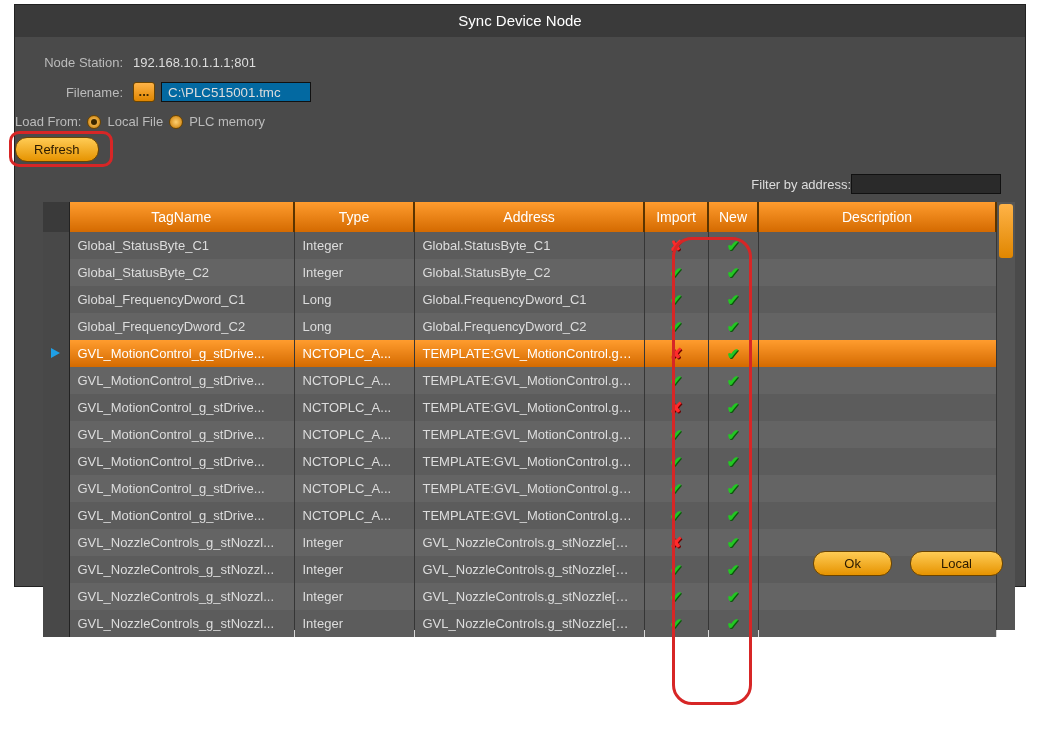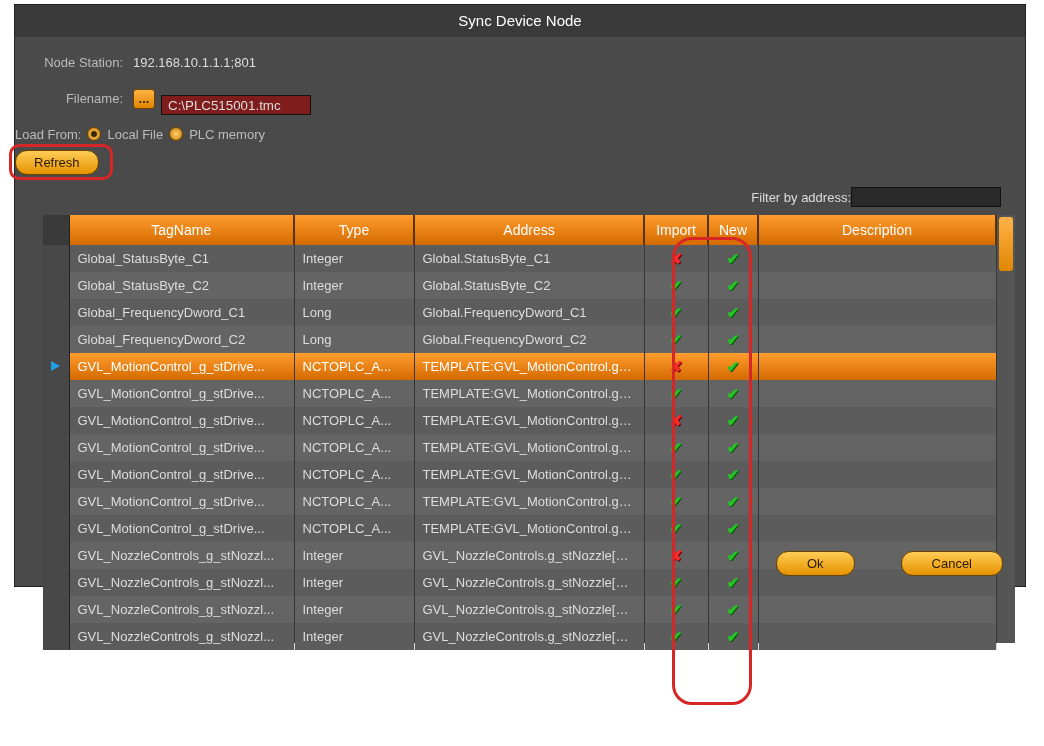--- a/index.html
+++ b/index.html
@@ -51,30 +51,30 @@
     border: 1px solid #6b4400;
     border-radius: 3px;
     margin-right: 6px;
     color: #3b2600;
     text-align: center;
     line-height: 18px;
     font-weight: bold;
     cursor: pointer;
   }
   .file-input {
-    background: #7f1d1d;
+    background: #0369a1;
     border: 1px solid #111;
     color: #ddd;
     padding: 2px 6px;
     height: 20px;
     width: 150px;
-    margin-top: 13px;
   }
   .radio-row {
     display: flex;
+    align-items: center;
     gap: 6px;
     font-size: 13px;
     color: #bbb;
     margin: 6px 0 8px -8px;
   }
   .radio-dot {
     width: 14px; height: 14px;
     border-radius: 50%;
     border: 1px solid #6b4400;
     background: radial-gradient(#ffd070, #c77700);
@@ -218,21 +218,21 @@
     left: 657px; top: 232px;
     width: 80px; height: 468px;
     border-radius: 20px;
   }
   .button-bar {
     position: absolute;
     bottom: 10px; right: 22px;
     display: flex;
     gap: 18px;
   }
-  .btn-orange.wide { padding: 4px 30px; margin-left: 28px; }
+  .btn-orange.wide { padding: 4px 30px; }
 </style>
 </head>
 <body>
 
 <div class="dialog">
   <div class="titlebar">Sync Device Node</div>
 
   <div class="form-area">
     <div class="form-row">
       <div class="form-label">Node Station:</div>
@@ -414,15 +414,15 @@
     </table>
     <div class="grid-scroll">
       <div class="thumb"></div>
     </div>
   </div>
 
   <div class="red-highlight red-import-col"></div>
 
   <div class="button-bar">
     <button class="btn-orange wide">Ok</button>
-    <button class="btn-orange wide">Cancel</button>
+    <button class="btn-orange wide">Local</button>
   </div>
 </div>
 
 </body></html>

